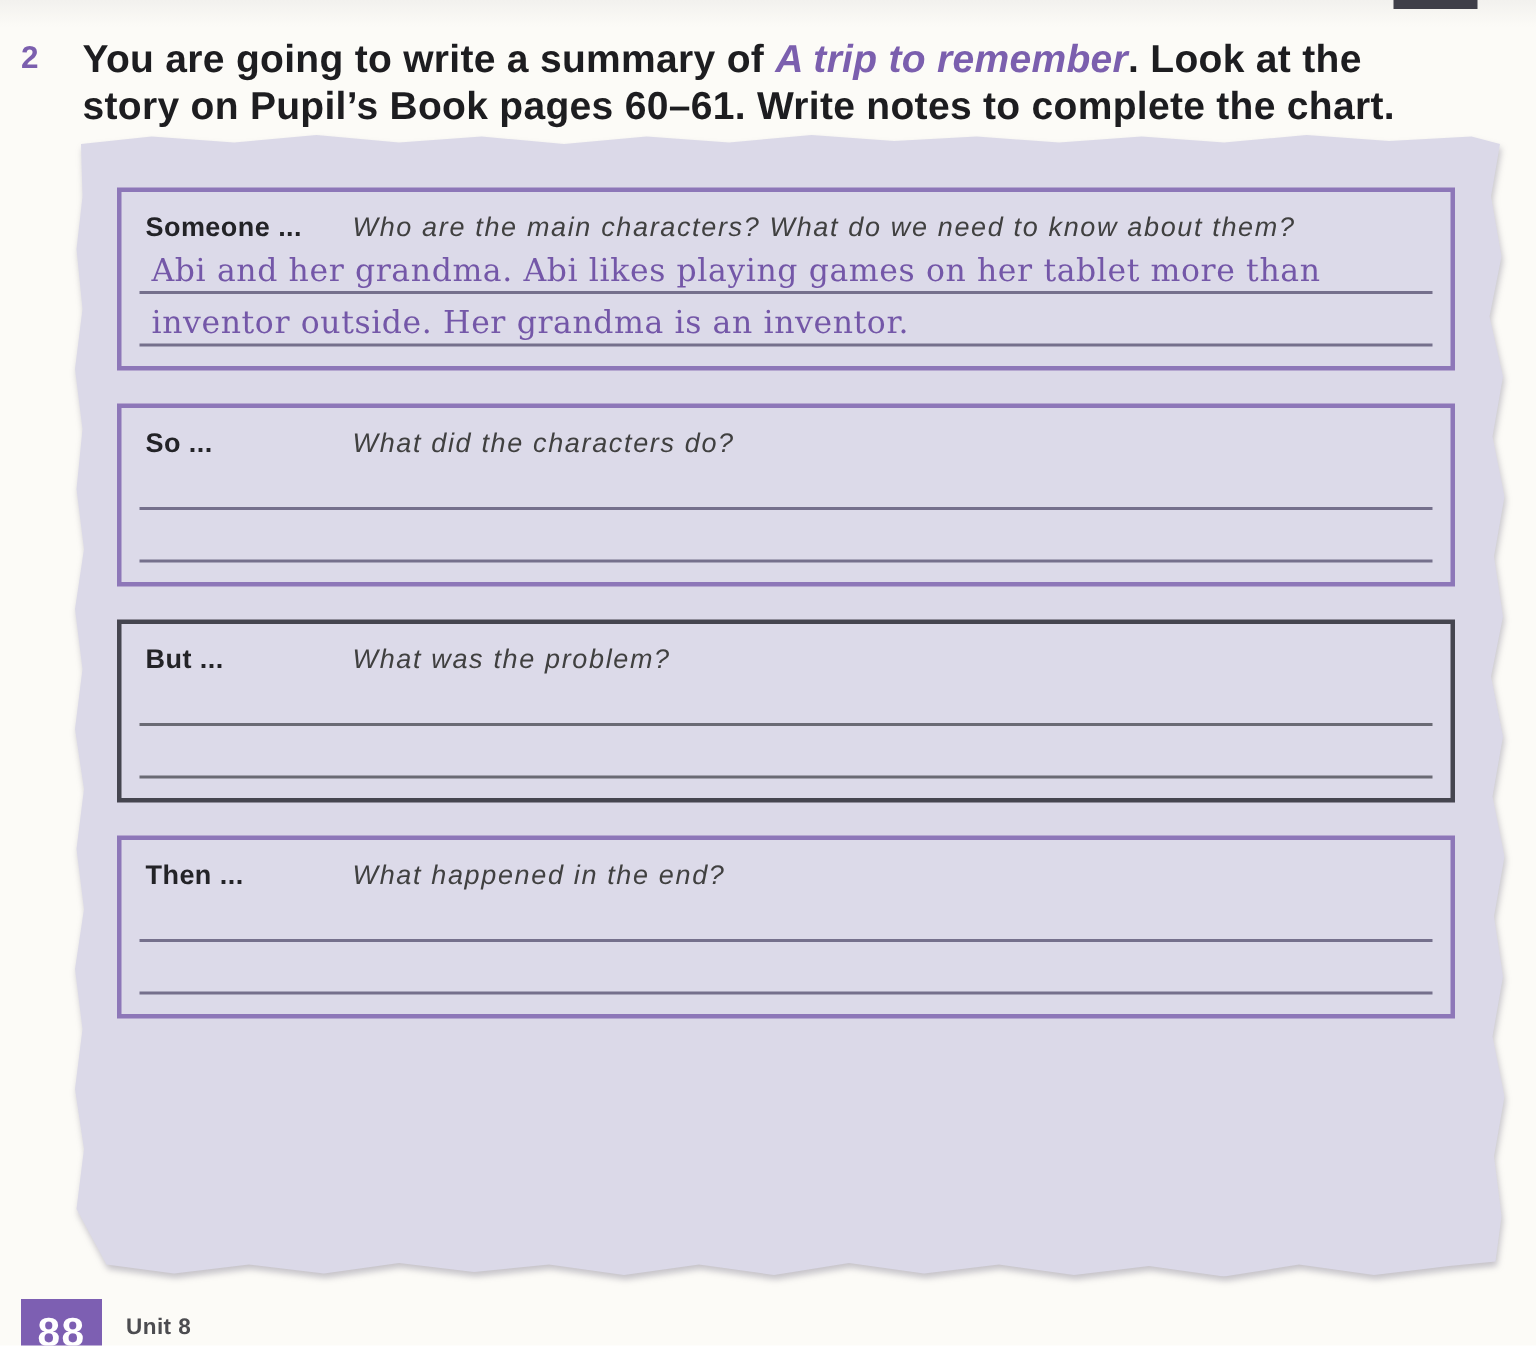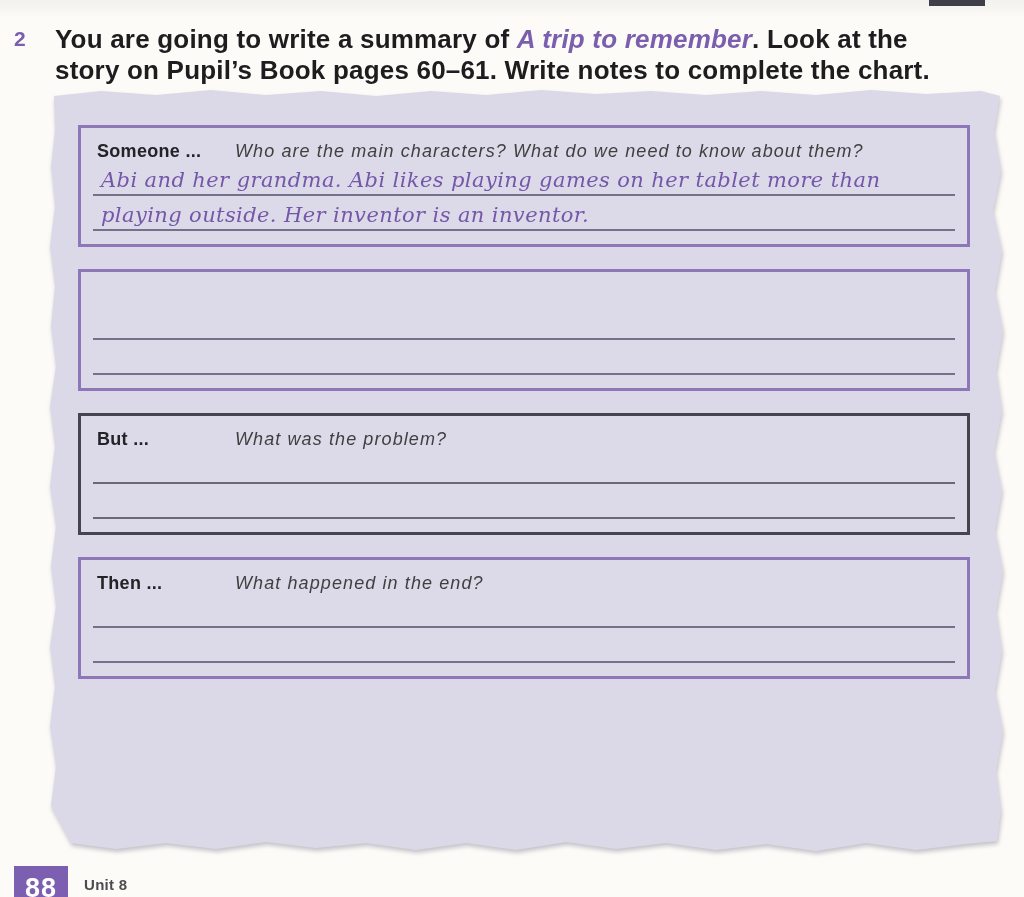--- a/index.html
+++ b/index.html
@@ -52,21 +52,21 @@
   .box-question { flex: 1; font-size: 18px; color: #404040; letter-spacing: 1.1px; font-style: italic; }
   .answer-line {
     position: absolute; left: 12px; right: 12px; height: 32px;
     border-bottom: 2px solid #6a6a74;
     display: flex; align-items: flex-end; padding: 0 2px 2px 8px;
   }
   .answer-line.l1 { top: 36px; }
   .answer-line.l2 { top: 71px; }
   .box.b-purple .answer-line { border-bottom-color: #75708c; }
   .hand {
-    font-family: "DejaVu Serif", serif; font-style: italic;
+    font-family: "DejaVu Serif", serif; 
     font-size: 21px; color: #7457a8; letter-spacing: 0.4px; white-space: nowrap;
   }
 
   
   .page-badge {
     position: absolute; left: 14px; top: 866px; width: 54px; height: 40px;
     background: #7d5fb2; color: #ffffff; font-weight: bold; font-size: 27px;
     text-align: center; line-height: 44px; letter-spacing: 1px;
   }
   .unit-label {
@@ -92,26 +92,30 @@
 
     <div class="box b-purple">
       <div class="box-head">
         <span class="box-label">Someone ...</span>
         <span class="box-question">Who are the main characters? What do we need to know about them?</span>
       </div>
       <div class="answer-line l1">
           <span class="hand">Abi and her grandma. Abi likes playing games on her tablet more than</span>
         </div>
       <div class="answer-line l2">
-          <span class="hand">playing outside. Her inventor is an inventor.</span>
+          <span class="hand">inventor outside. Her grandma is an inventor.</span>
         </div>
     </div>
 
 
     <div class="box b-purple">
+      <div class="box-head">
+        <span class="box-label">So ...</span>
+        <span class="box-question">What did the characters do?</span>
+      </div>
       <div class="answer-line l1">
           <span class="hand"></span>
         </div>
       <div class="answer-line l2">
           <span class="hand"></span>
         </div>
     </div>
 
     <div class="box b-dark">
       <div class="box-head">

